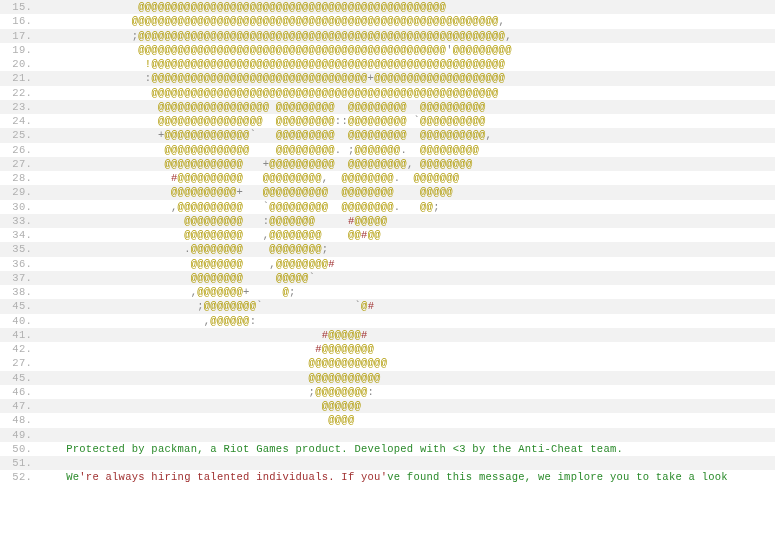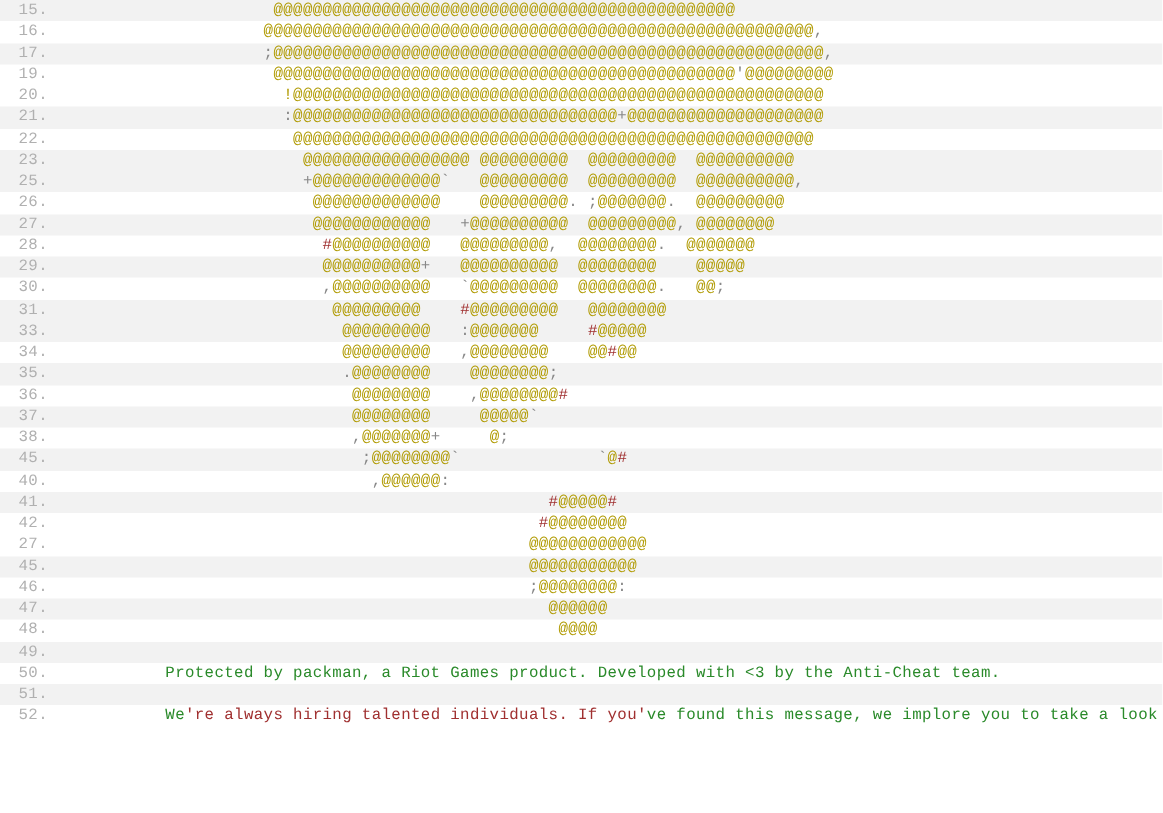--- a/index.html
+++ b/index.html
@@ -10,21 +10,20 @@
     width: 775px;
     height: 542px;
     overflow: hidden;
     letter-spacing: 0.25px;
   }
   .line {
     display: flex;
     height: 14.26px;
     line-height: 14.26px;
     white-space: pre;
-    gap: 44px;
   }
   .line.odd {
     background: #f2f2f2;
   }
   .gutter {
     width: 38px;
     text-align: right;
     padding-right: 6px;
     color: #b0b0b0;
     flex-shrink: 0;
@@ -51,27 +50,27 @@
 
 <div id="root">
     <div class="line odd"><div class="gutter">15.</div><div class="content">               <span class="at">@@@@@@@@@@@@@@@@@@@@@@@@@@@@@@@@@@@@@@@@@@@@@@@</span></div></div>
     <div class="line"><div class="gutter">16.</div><div class="content">              <span class="at">@@@@@@@@@@@@@@@@@@@@@@@@@@@@@@@@@@@@@@@@@@@@@@@@@@@@@@@@</span><span class="comma">,</span></div></div>
     <div class="line odd"><div class="gutter">17.</div><div class="content">              <span class="semi">;</span><span class="at">@@@@@@@@@@@@@@@@@@@@@@@@@@@@@@@@@@@@@@@@@@@@@@@@@@@@@@@@</span><span class="comma">,</span></div></div>
     <div class="line"><div class="gutter">19.</div><div class="content">               <span class="at">@@@@@@@@@@@@@@@@@@@@@@@@@@@@@@@@@@@@@@@@@@@@@@@</span><span class="tick">'</span><span class="at">@@@@@@@@@</span></div></div>
     <div class="line"><div class="gutter">20.</div><div class="content">                <span class="excl">!</span><span class="at">@@@@@@@@@@@@@@@@@@@@@@@@@@@@@@@@@@@@@@@@@@@@@@@@@@@@@@</span></div></div>
     <div class="line odd"><div class="gutter">21.</div><div class="content">                <span class="colon">:</span><span class="at">@@@@@@@@@@@@@@@@@@@@@@@@@@@@@@@@@</span><span class="plus">+</span><span class="at">@@@@@@@@@@@@@@@@@@@@</span></div></div>
     <div class="line"><div class="gutter">22.</div><div class="content">                 <span class="at">@@@@@@@@@@@@@@@@@@@@@@@@@@@@@@@@@@@@@@@@@@@@@@@@@@@@@</span></div></div>
     <div class="line odd"><div class="gutter">23.</div><div class="content">                  <span class="at">@@@@@@@@@@@@@@@@@</span> <span class="at">@@@@@@@@@</span>  <span class="at">@@@@@@@@@</span>  <span class="at">@@@@@@@@@@</span></div></div>
+    <div class="line"><div class="gutter">24.</div><div class="content">                  <span class="at">@@@@@@@@@@@@@@@@</span>  <span class="at">@@@@@@@@@</span><span class="colon">::</span><span class="at">@@@@@@@@@</span> <span class="tick">`</span><span class="at">@@@@@@@@@@</span></div></div>
     <div class="line odd"><div class="gutter">25.</div><div class="content">                  <span class="plus">+</span><span class="at">@@@@@@@@@@@@@</span><span class="tick">`</span>   <span class="at">@@@@@@@@@</span>  <span class="at">@@@@@@@@@</span>  <span class="at">@@@@@@@@@@</span><span class="comma">,</span></div></div>
     <div class="line"><div class="gutter">26.</div><div class="content">                   <span class="at">@@@@@@@@@@@@@</span>    <span class="at">@@@@@@@@@</span><span class="dot">.</span> <span class="semi">;</span><span class="at">@@@@@@@</span><span class="dot">.</span>  <span class="at">@@@@@@@@@</span></div></div>
     <div class="line odd"><div class="gutter">27.</div><div class="content">                   <span class="at">@@@@@@@@@@@@</span>   <span class="plus">+</span><span class="at">@@@@@@@@@@</span>  <span class="at">@@@@@@@@@</span><span class="comma">,</span> <span class="at">@@@@@@@@</span></div></div>
     <div class="line"><div class="gutter">28.</div><div class="content">                    <span class="hash">#</span><span class="at">@@@@@@@@@@</span>   <span class="at">@@@@@@@@@</span><span class="comma">,</span>  <span class="at">@@@@@@@@</span><span class="dot">.</span>  <span class="at">@@@@@@@</span></div></div>
     <div class="line odd"><div class="gutter">29.</div><div class="content">                    <span class="at">@@@@@@@@@@</span><span class="plus">+</span>   <span class="at">@@@@@@@@@@</span>  <span class="at">@@@@@@@@</span>    <span class="at">@@@@@</span></div></div>
     <div class="line"><div class="gutter">30.</div><div class="content">                    <span class="comma">,</span><span class="at">@@@@@@@@@@</span>   <span class="tick">`</span><span class="at">@@@@@@@@@</span>  <span class="at">@@@@@@@@</span><span class="dot">.</span>   <span class="at">@@</span><span class="semi">;</span></div></div>
-    <div class="line odd"><div class="gutter">31.</div><div class="content">                     <span class="at">@@@@@@@@@</span>    <span class="hash">#</span><span class="at">@@@@@@@@@</span>   <span class="at">@@@@@@@@</span></div></div>
     <div class="line odd"><div class="gutter">33.</div><div class="content">                      <span class="at">@@@@@@@@@</span>   <span class="colon">:</span><span class="at">@@@@@@@</span>     <span class="hash">#</span><span class="at">@@@@@</span></div></div>
     <div class="line"><div class="gutter">34.</div><div class="content">                      <span class="at">@@@@@@@@@</span>   <span class="comma">,</span><span class="at">@@@@@@@@</span>    <span class="at">@@</span><span class="hash">#</span><span class="at">@@</span></div></div>
     <div class="line odd"><div class="gutter">35.</div><div class="content">                      <span class="dot">.</span><span class="at">@@@@@@@@</span>    <span class="at">@@@@@@@@</span><span class="semi">;</span></div></div>
     <div class="line"><div class="gutter">36.</div><div class="content">                       <span class="at">@@@@@@@@</span>    <span class="comma">,</span><span class="at">@@@@@@@@</span><span class="hash">#</span></div></div>
     <div class="line odd"><div class="gutter">37.</div><div class="content">                       <span class="at">@@@@@@@@</span>     <span class="at">@@@@@</span><span class="tick">`</span></div></div>
     <div class="line"><div class="gutter">38.</div><div class="content">                       <span class="comma">,</span><span class="at">@@@@@@@</span><span class="plus">+</span>     <span class="at">@</span><span class="semi">;</span></div></div>
     <div class="line odd"><div class="gutter">45.</div><div class="content">                        <span class="semi">;</span><span class="at">@@@@@@@@</span><span class="tick">`</span>              <span class="tick">`</span><span class="at">@</span><span class="hash">#</span></div></div>
     <div class="line"><div class="gutter">40.</div><div class="content">                         <span class="comma">,</span><span class="at">@@@@@@</span><span class="colon">:</span></div></div>
     <div class="line odd"><div class="gutter">41.</div><div class="content">                                           <span class="hash">#</span><span class="at">@@@@@</span><span class="hash">#</span></div></div>
     <div class="line"><div class="gutter">42.</div><div class="content">                                          <span class="hash">#</span><span class="at">@@@@@@@@</span></div></div>

